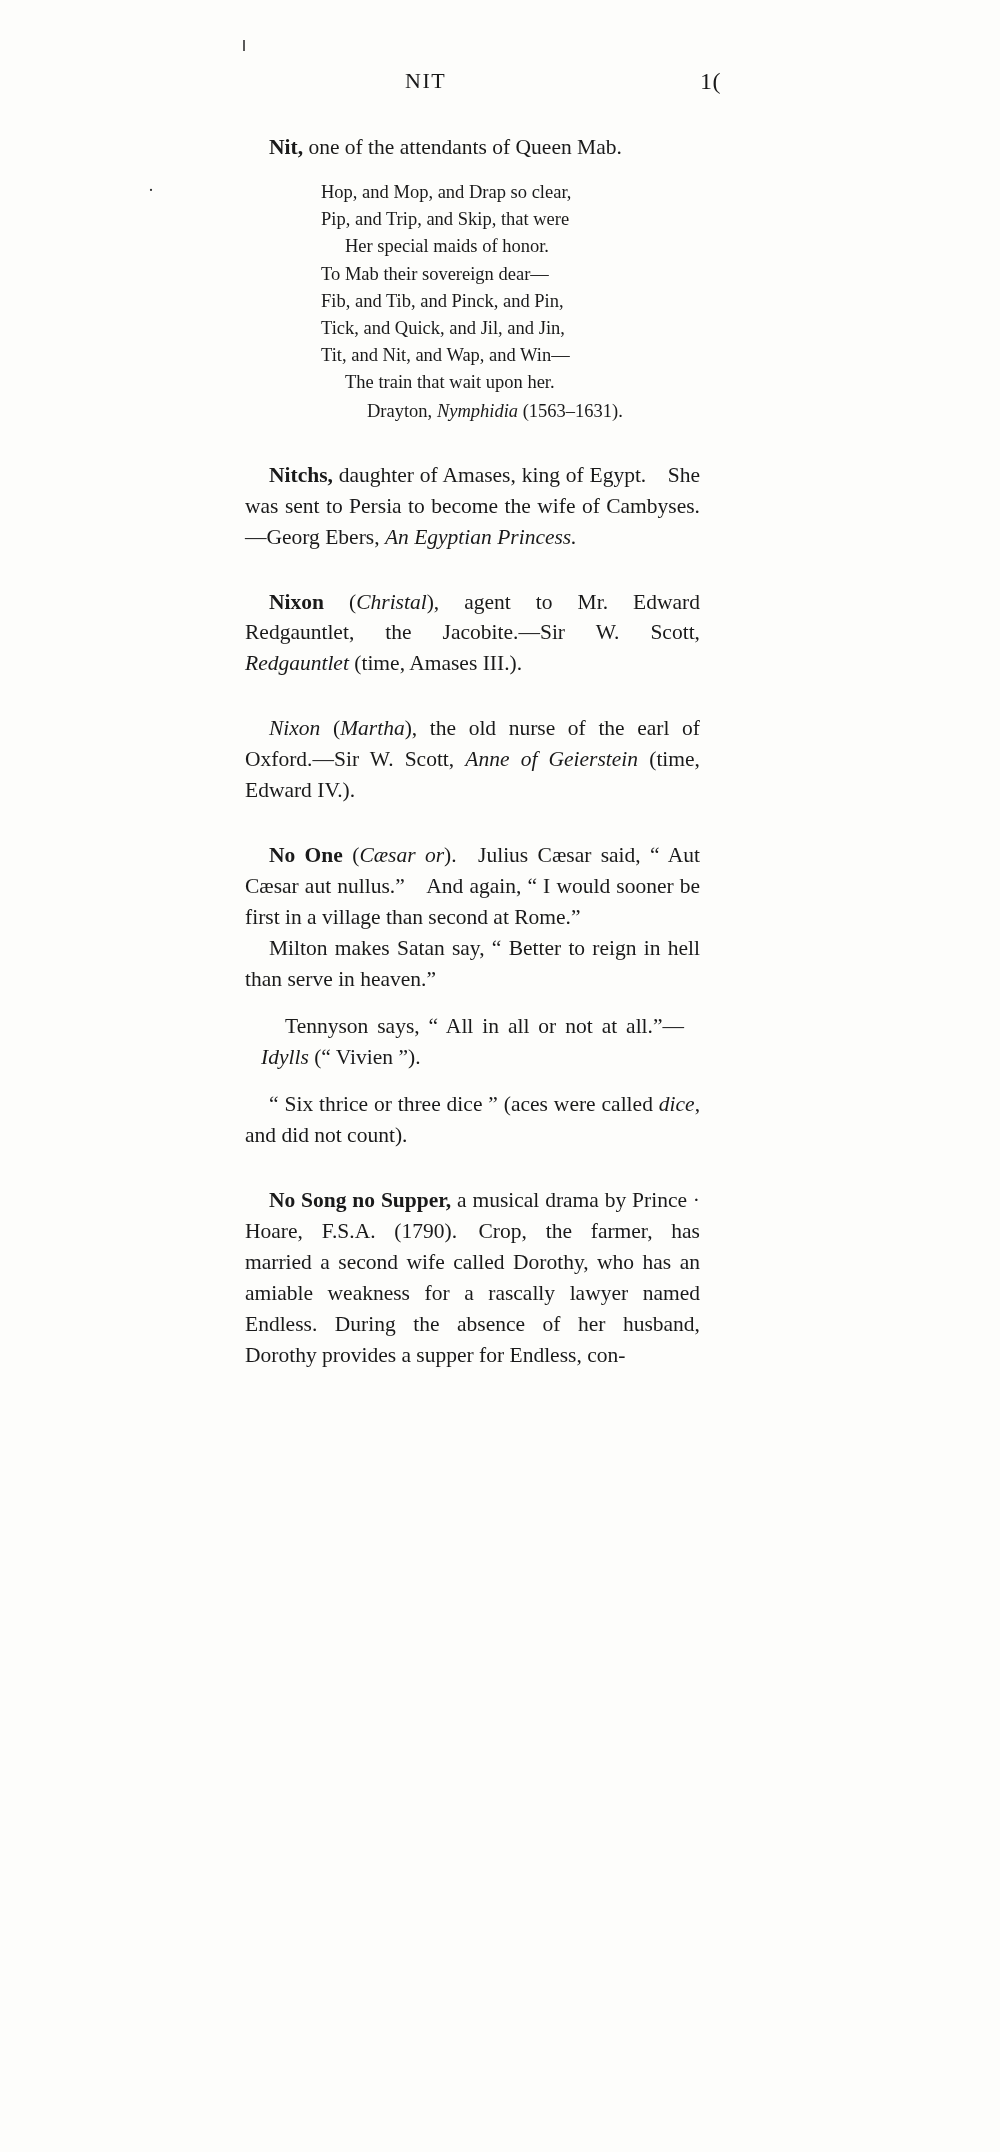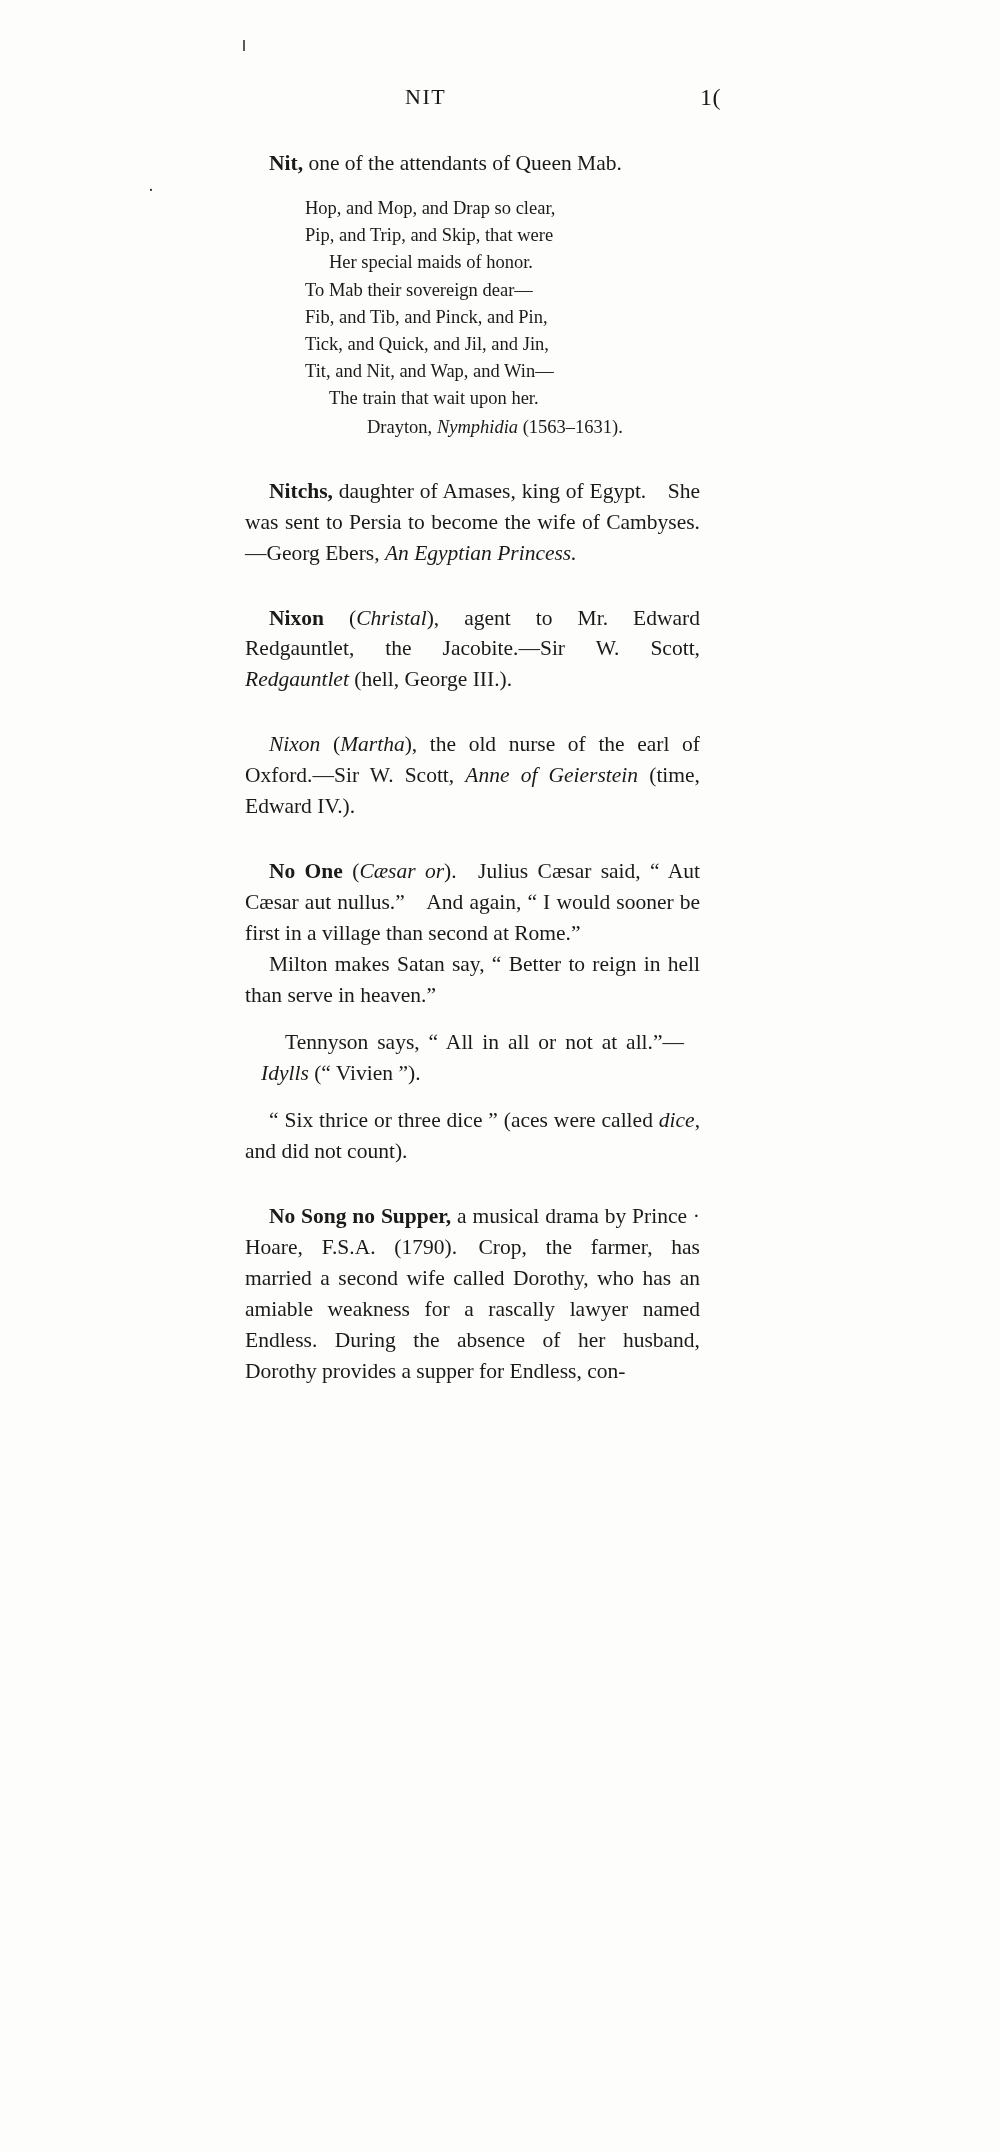--- a/index.html
+++ b/index.html
@@ -17,21 +17,21 @@
   .page {
     position: absolute;
     left: 0; top: 0;
     width: 1000px;
     height: 2152px;
     background: #fdfdfb;
   }
   .content {
     position: absolute;
     left: 245px;
-    top: 84px;
+    top: 68px;
     width: 455px;
   }
   .header {
     position: relative;
     height: 42px;
   }
   .running-head {
     position: absolute;
     left: 160px;
     top: 0;
@@ -61,21 +61,21 @@
   .headword {
     font-weight: bold;
   }
   .ital { font-style: italic; }
   .verse {
     margin: 16px 0 0 0;
     padding-left: 60px;
     font-size: 18.5px;
     line-height: 1.47;
   }
-  .verse .line { white-space: nowrap; }
+  .verse .line { white-space: nowrap; margin-left: 16px; }
   .verse .line.in { padding-left: 24px; }
   .verse .attrib {
     padding-left: 62px;
     white-space: nowrap;
     margin-top: 2px;
   }
   .para {
     margin-top: 0;
   }
   .stray-mark {
@@ -127,21 +127,21 @@
     </div>
 
     <div class="entry" style="margin-top:34px;">
       <p class="indent" style="margin:0;">
         <span class="headword">Nitchs,</span><span> daughter of Amases, king of Egypt. She was sent to Persia to become the wife of Cambyses.—Georg Ebers, </span><span class="ital">An Egyptian Princess.</span>
       </p>
     </div>
 
     <div class="entry" style="margin-top:34px;">
       <p class="indent" style="margin:0;">
-        <span class="headword">Nixon</span><span> (</span><span class="ital">Christal</span><span>), agent to Mr. Edward Redgauntlet, the Jacobite.—Sir W. Scott, </span><span class="ital">Redgauntlet</span><span> (hell, George III.).</span>
+        <span class="headword">Nixon</span><span> (</span><span class="ital">Christal</span><span>), agent to Mr. Edward Redgauntlet, the Jacobite.—Sir W. Scott, </span><span class="ital">Redgauntlet</span><span> (time, Amases III.).</span>
       </p>
     </div>
 
     <div class="entry" style="margin-top:34px;">
       <p class="indent" style="margin:0;">
         <span class="ital">Nixon</span><span> (</span><span class="ital">Martha</span><span>), the old nurse of the earl of Oxford.—Sir W. Scott, </span><span class="ital">Anne of Geierstein</span><span> (time, Edward IV.).</span>
       </p>
     </div>
 
     <div class="entry" style="margin-top:34px;">

